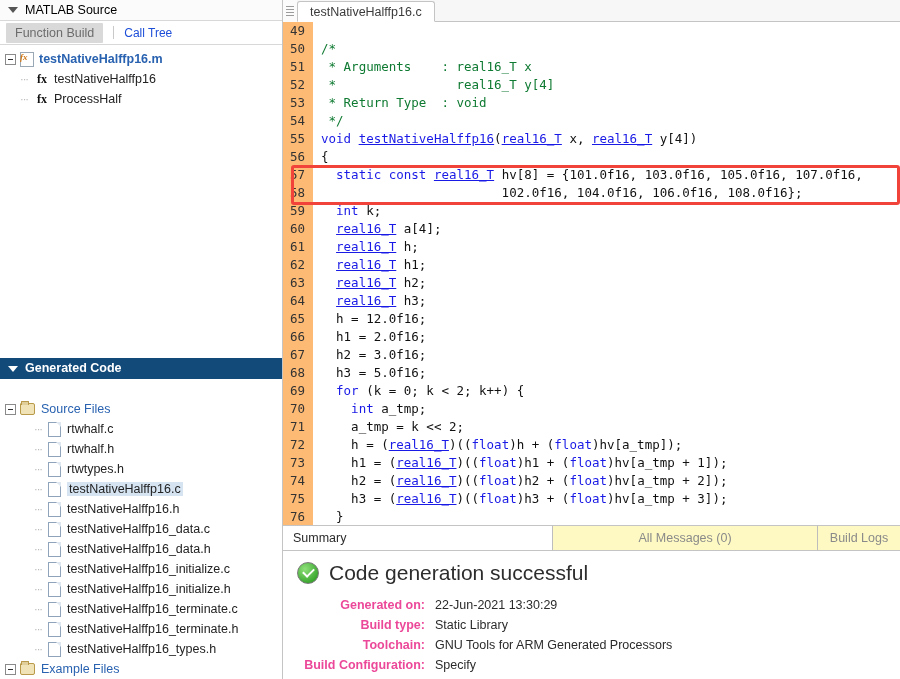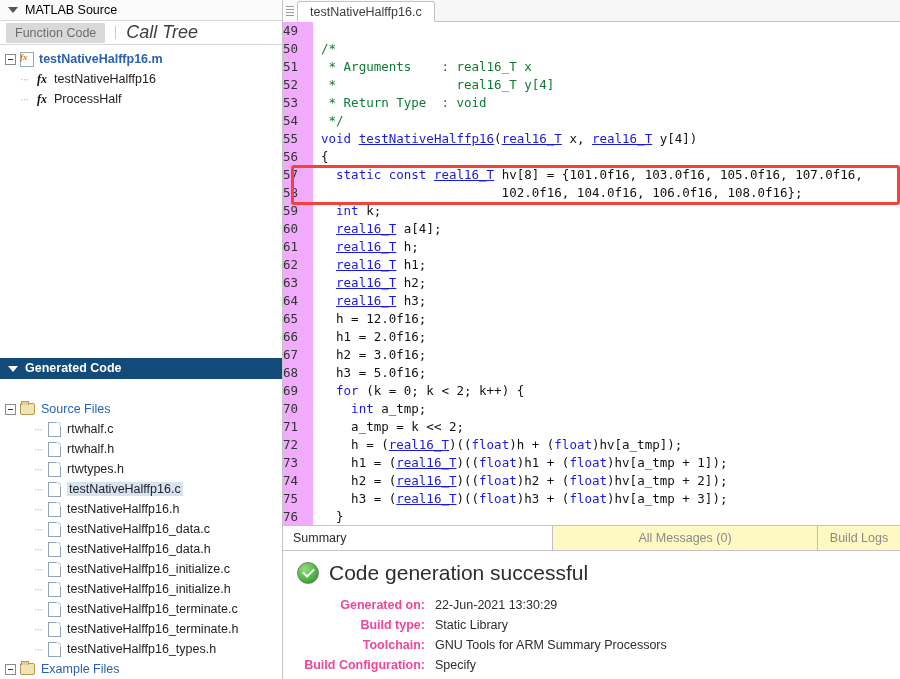--- a/index.html
+++ b/index.html
@@ -55,21 +55,21 @@
     background: #d9d9d9;
     color: #6c6c6c;
     padding: 3px 9px 3px 9px;
     font-size: 12.5px;
     border-radius: 1px;
   }
   .sep-v {
     width: 1px; height: 13px; background: #c9c9c9;
     margin: 0 10px;
   }
-  .link-blue { color: #404040; font-size: 18px; cursor: pointer; font-style: italic; }
+  .link-blue { color: #1d4ed8; font-size: 12px; cursor: pointer; }
 
   
   .tree { padding-top: 4px; }
   .trow {
     height: 20px; display: flex; align-items: center;
     font-size: 12.5px; white-space: nowrap;
   }
   .expander {
     width: 11px; height: 11px; margin-left: 5px; margin-right: 4px;
     border: 1px solid #8a8a8a; background: #fff;
@@ -91,21 +91,21 @@
     background: #ffffff; border: 1px solid #9aa7b5;
   }
   .icon-mfile::after {
     content: "fx"; position: absolute; left: -1px; top: -1px;
     font-style: italic; font-weight: bold;
     font-size: 9px; color: #d07a1a;
     font-family: "Liberation Serif", serif;
   }
   .icon-fx {
     width: 16px; flex: none; margin-right: 4px;
-    font-style: italic; font-weight: bold; font-size: 12px;
+    font-weight: bold; font-size: 12px;
     font-family: "Liberation Serif", serif; color: #111;
     text-align: center;
   }
   .icon-file {
     width: 13px; height: 15px; flex: none; margin-right: 6px;
     background: #ffffff; border: 1px solid #8fa3bb;
     position: relative;
   }
   .icon-file::after {
     content: ""; position: absolute; right: -1px; top: -1px;
@@ -166,22 +166,22 @@
     background: #ffffff; overflow: hidden;
   }
   #code {
     font-family: "DejaVu Sans Mono", monospace;
     font-size: 12.5px;
     line-height: 18px;
     white-space: pre;
   }
   .cline { height: 18px; display: flex; }
   .gut {
-    width: 30px; flex: none; text-align: left; padding-right: 8px;
-    color: #333; background: #f0abfc;
+    width: 30px; flex: none; text-align: right; padding-right: 8px;
+    color: #333; background: #fdba74;
   }
   .ctext { flex: 1 1 auto; padding-left: 8px; }
   .kw   { color: #1a1ae6; }
   .cm   { color: #0f7a32; }
   .lnk  { color: #1a1ae6; text-decoration: underline; }
   .pl   { color: #111; }
 
   
   #redbox {
     position: absolute;
@@ -241,21 +241,21 @@
 <div id="app">
 
   <div id="sidebar">
 
     <div class="panel-header">
       <span class="tri"></span>
       <span>MATLAB Source</span>
     </div>
 
     <div class="subtoolbar">
-      <span class="btn-flist">Function Code</span>
+      <span class="btn-flist">Function Build</span>
       <span class="sep-v"></span>
       <span class="link-blue">Call Tree</span>
     </div>
 
     <div class="tree" id="source-tree">
         <div class="trow">
           <span class="expander"></span>
           <span class="icon-mfile"></span>
           <span class="tlabel blue">testNativeHalffp16.m</span>
         </div>
@@ -400,21 +400,21 @@
             <div class="kv">
               <span class="k">Generated on:</span>
               <span class="v">22-Jun-2021 13:30:29</span>
             </div>
             <div class="kv">
               <span class="k">Build type:</span>
               <span class="v">Static Library</span>
             </div>
             <div class="kv">
               <span class="k">Toolchain:</span>
-              <span class="v">GNU Tools for ARM Summary Processors</span>
+              <span class="v">GNU Tools for ARM Generated Processors</span>
             </div>
             <div class="kv">
               <span class="k">Build Configuration:</span>
               <span class="v">Specify</span>
             </div>
           </div>
       </div>
     </div>
   </div>
 </div>

